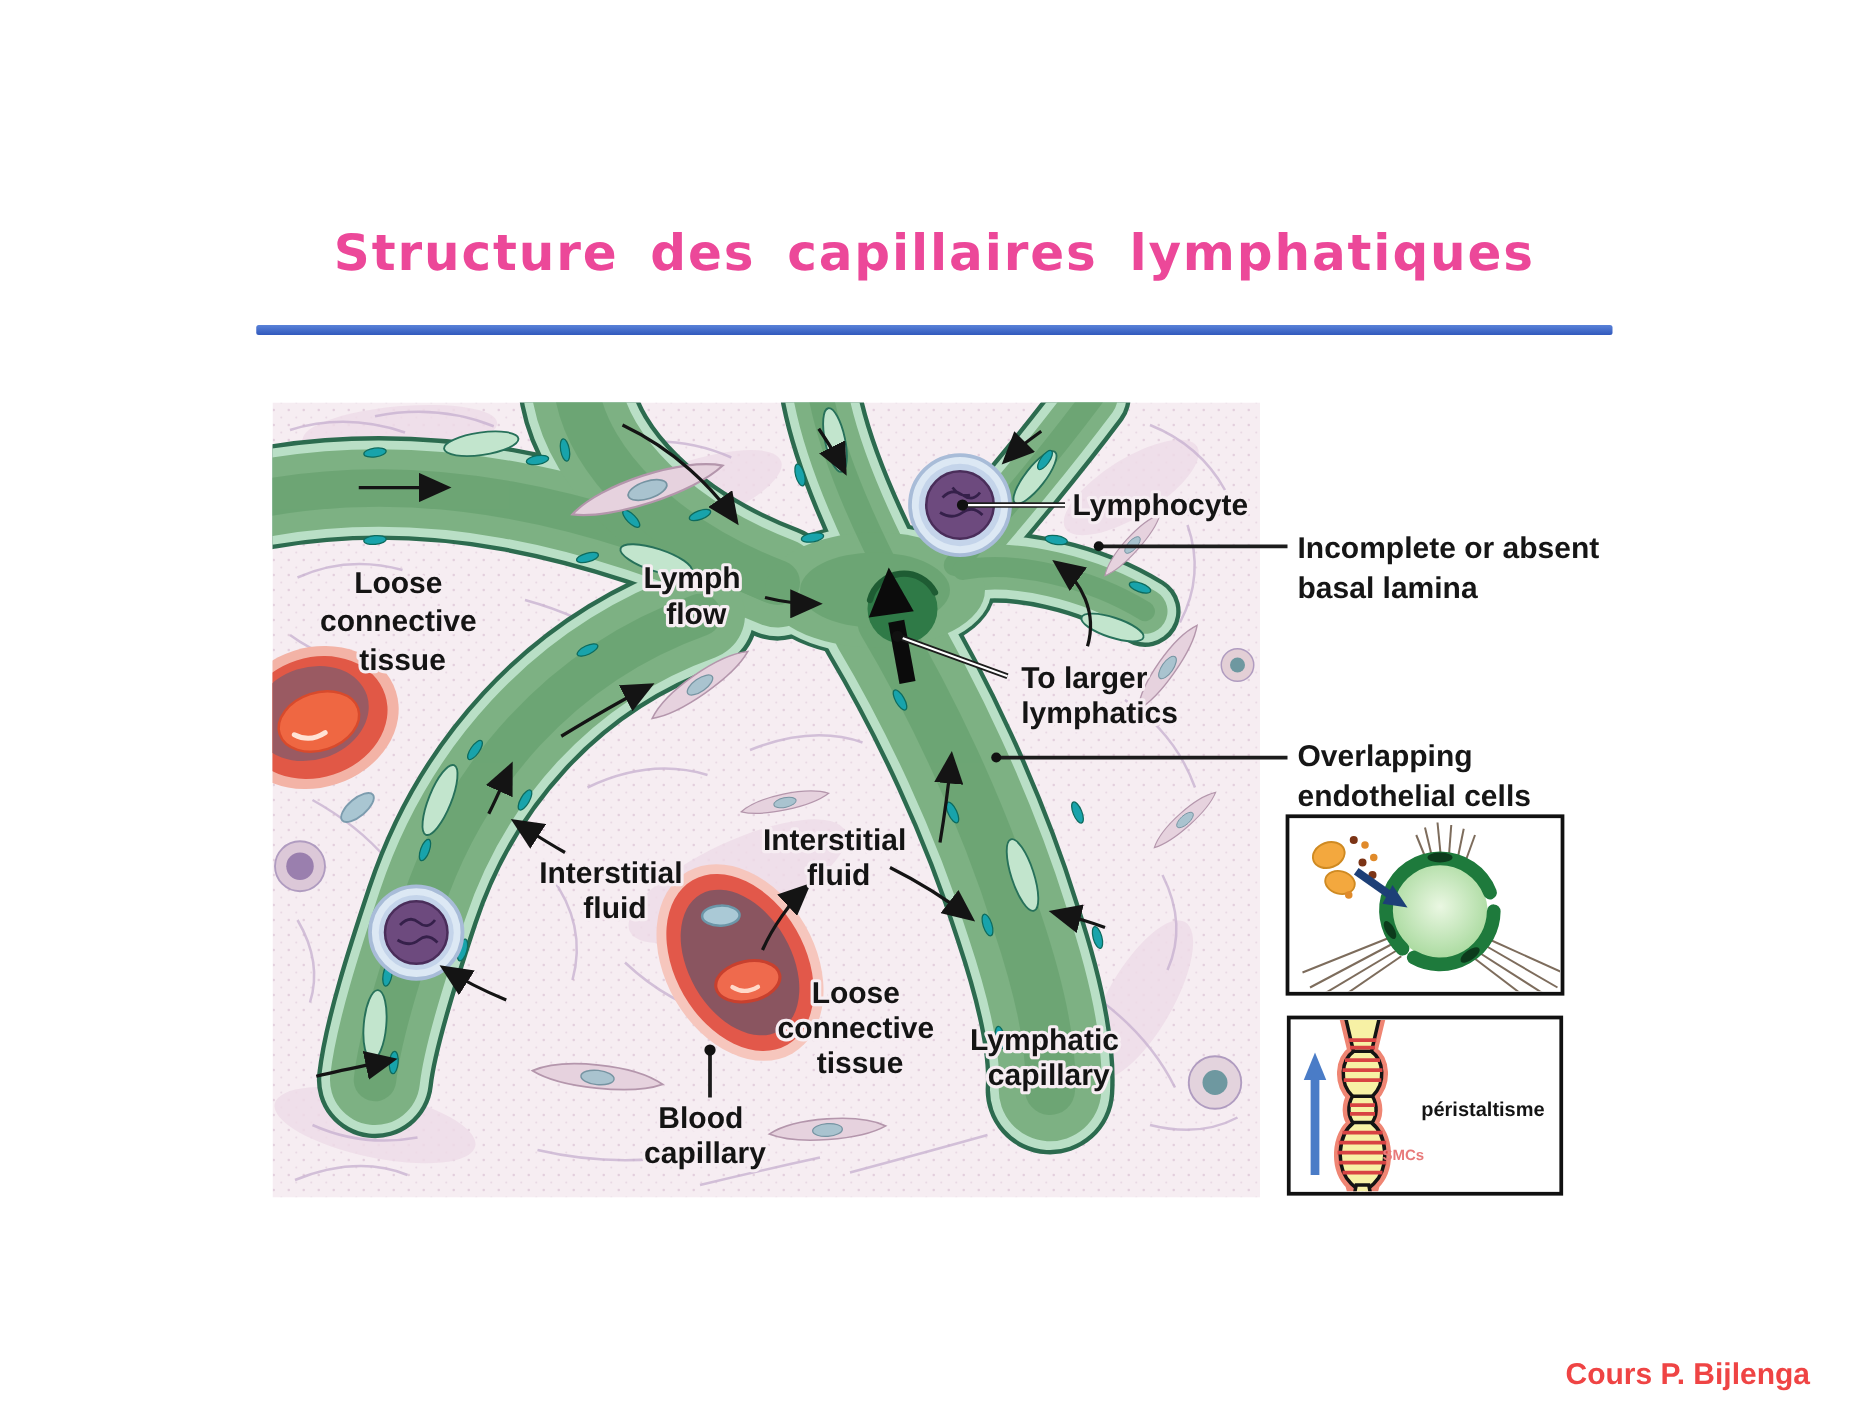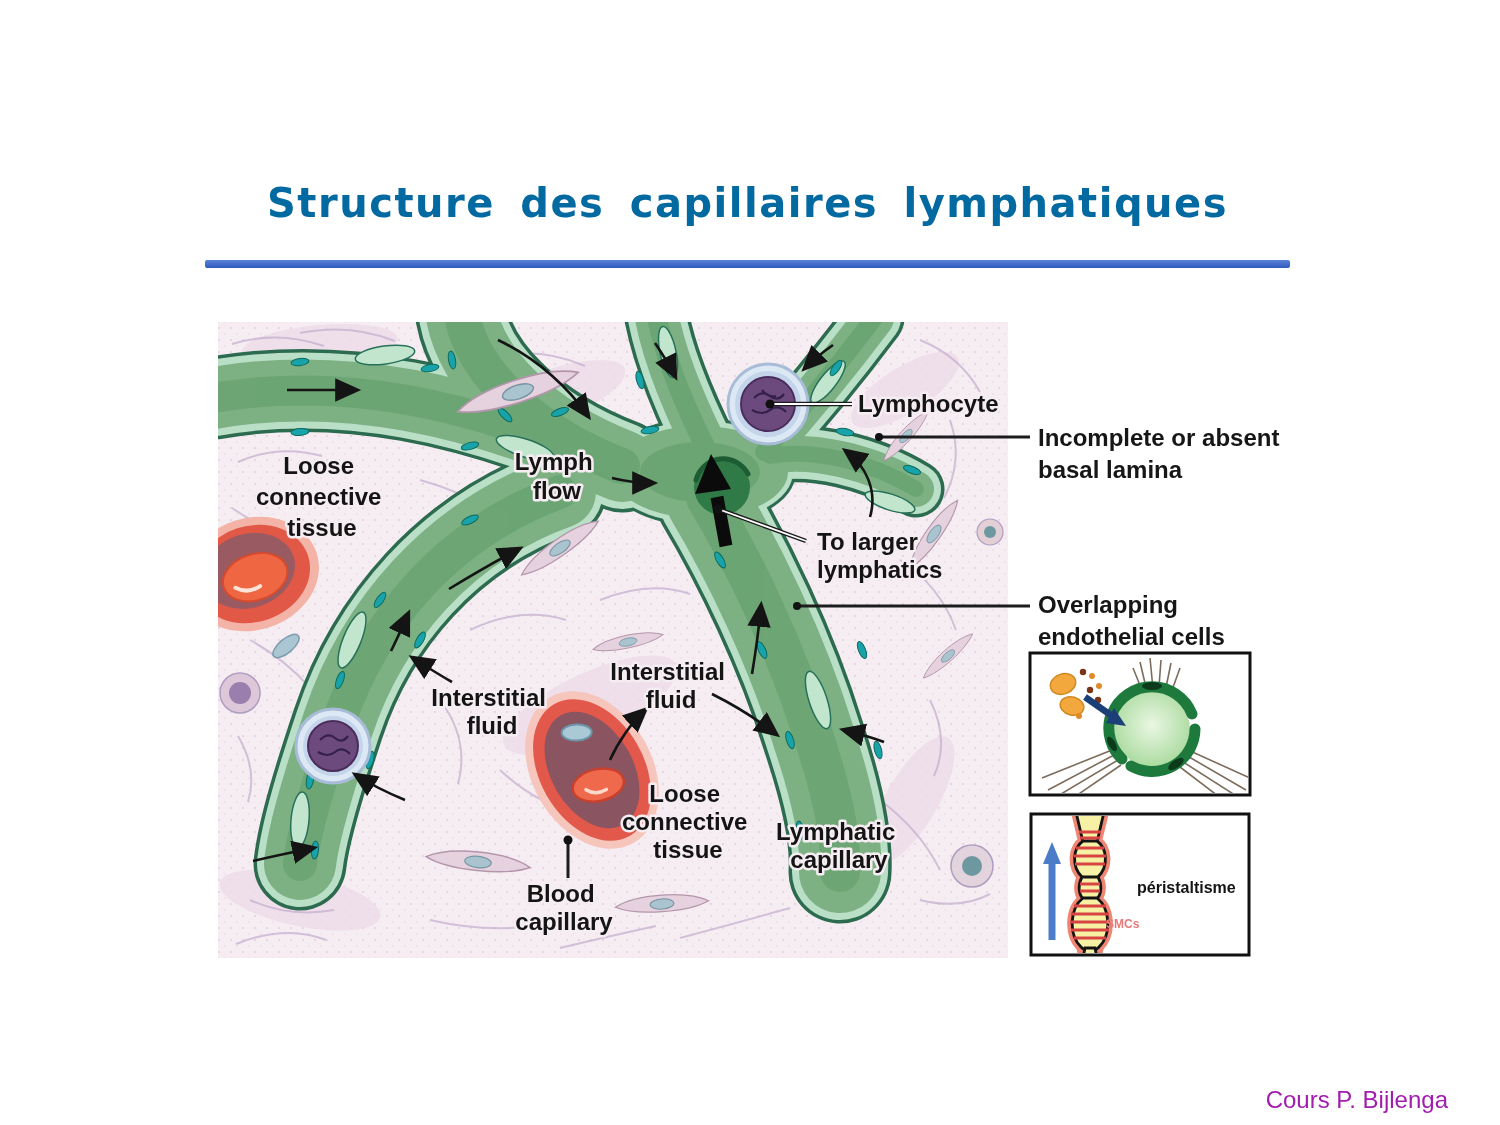--- a/index.html
+++ b/index.html
@@ -1,23 +1,23 @@
 <!DOCTYPE html>
 <html><head>
 <meta charset="utf-8">
 <style>
   html,body{margin:0;padding:0;background:#fff;}
   .slide{position:relative;width:1500px;height:1125px;background:#ffffff;overflow:hidden;
          font-family:"Liberation Sans",sans-serif;}
   .title{position:absolute;left:205px;top:180px;width:1085px;text-align:center;
          font-family:"DejaVu Sans",sans-serif;font-weight:bold;font-size:40px;
-         letter-spacing:1.5px;word-spacing:10px;color:#0369a1;}
+         letter-spacing:1.5px;word-spacing:10px;color:#ec4899;}
   .rule{position:absolute;left:205px;top:260px;width:1085px;height:8px;
         background:linear-gradient(#5a82d8,#3159bd);border-radius:2px;}
-  .credit{position:absolute;right:52px;top:1086px;font-size:24px;color:#a21caf;}
+  .credit{position:absolute;right:52px;top:1086px;font-size:24px;color:#ef4444;font-weight:bold;}
   svg.stage{position:absolute;left:0;top:0;}
   .lbl{font:bold 24px "Liberation Sans",sans-serif;fill:#141414;
        paint-order:stroke;stroke:#f6edf2;stroke-width:5px;stroke-linejoin:round;}
   .side-lbl{font:bold 24px "Liberation Sans",sans-serif;fill:#161616;}
   .inset-caption{font:bold 16px "Liberation Sans",sans-serif;fill:#141414;}
   .smcs-lbl{font:bold 12px "Liberation Sans",sans-serif;fill:#e87a7a;}
   .fib{fill:none;stroke:#c6afcf;stroke-width:2;opacity:.75;}
   .streak{fill:#eedbe7;opacity:.8;}
   .flow{fill:none;stroke:#141414;stroke-width:2.6;}
   .lead-dark{stroke:#1c1c1c;stroke-width:4.5;}

